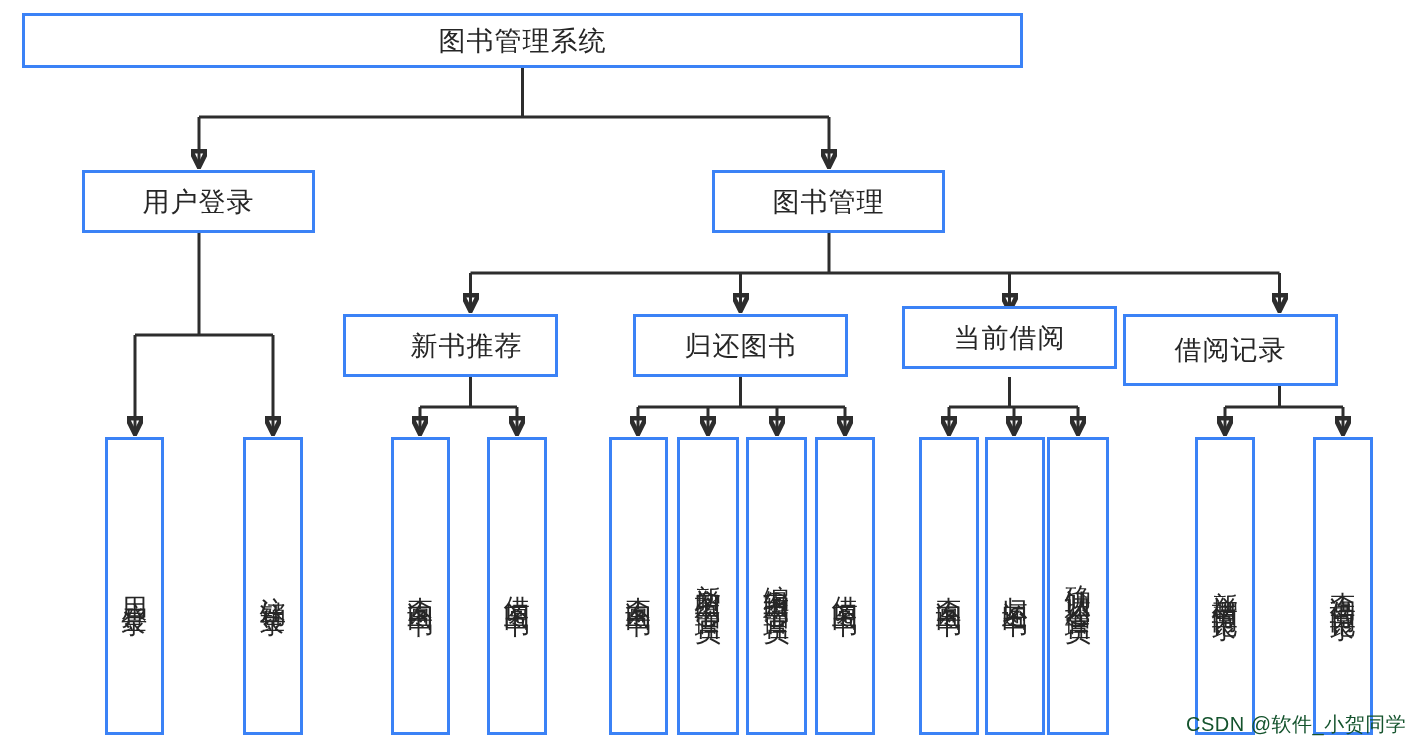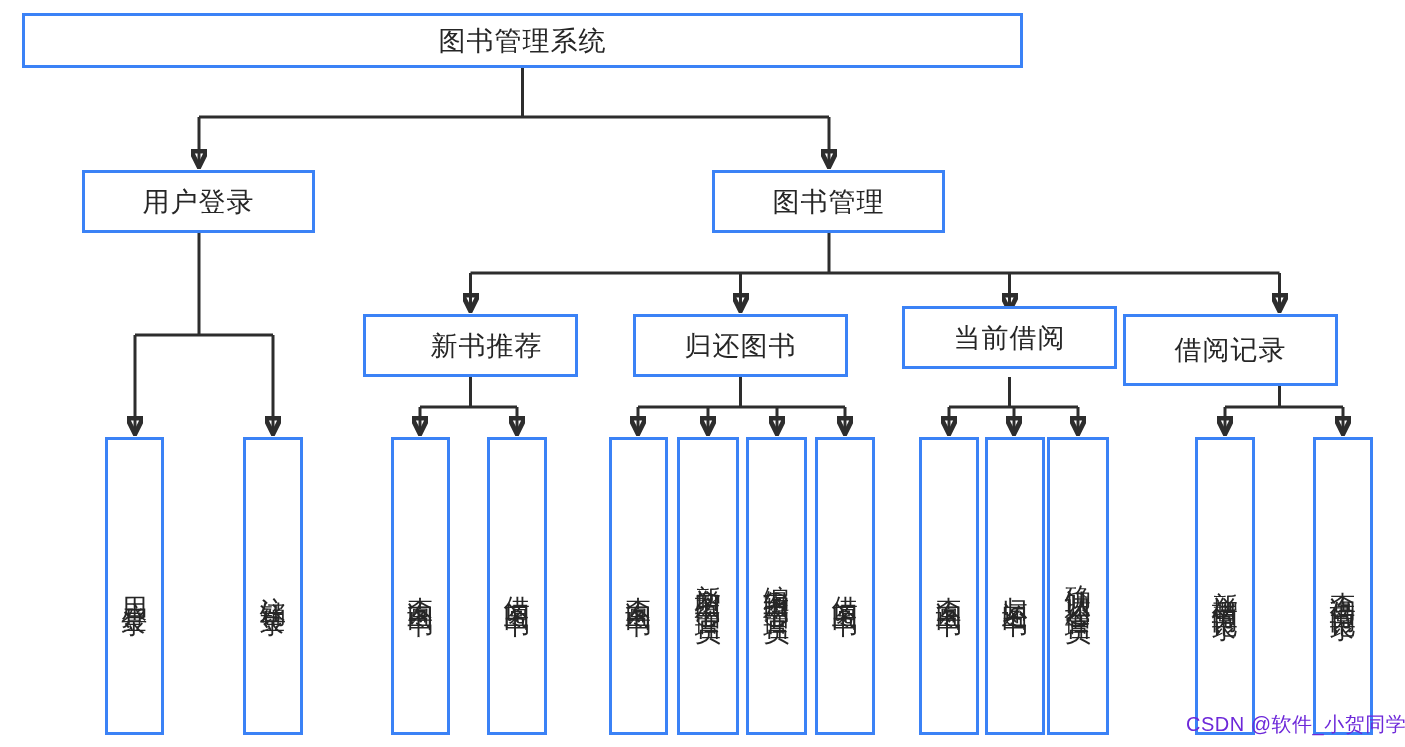--- a/index.html
+++ b/index.html
@@ -43,21 +43,21 @@
     letter-spacing: 5px;
     line-height: 1.1;
     white-space: nowrap;
   }
   #watermark {
     position: absolute;
     left: 1186px;
     top: 711px;
     font-size: 20px;
     letter-spacing: 0.5px;
-    color: #6d28d9;
+    color: #14532d;
     white-space: nowrap;
     z-index: 10;
   }
 </style>
 </head>
 <body>
 
 <div id="canvas">
 
   <svg id="connectors" viewBox="0 0 1405 747" xmlns="http://www.w3.org/2000/svg">
@@ -119,21 +119,21 @@
     <span class="h-label">图书管理系统</span>
   </div>
 
   <div class="box" style="left:82px; top:170px; width:233px; height:63px;">
     <span class="h-label">用户登录</span>
   </div>
   <div class="box" style="left:712px; top:170px; width:233px; height:63px;justify-content:center;">
     <span class="h-label">图书管理</span>
   </div>
 
-  <div class="box" style="left:363px; top:314px; width:215px; height:63px;padding-left:32px;">
+  <div class="box" style="left:343px; top:314px; width:215px; height:63px;padding-left:32px;">
     <span class="h-label">新书推荐</span>
   </div>
   <div class="box" style="left:633px; top:314px; width:215px; height:63px;">
     <span class="h-label">归还图书</span>
   </div>
   <div class="box" style="left:902px; top:306px; width:215px; height:63px;">
     <span class="h-label">当前借阅</span>
   </div>
   <div class="box" style="left:1123px; top:314px; width:215px; height:72px;align-items:center;">
     <span class="h-label">借阅记录</span>

